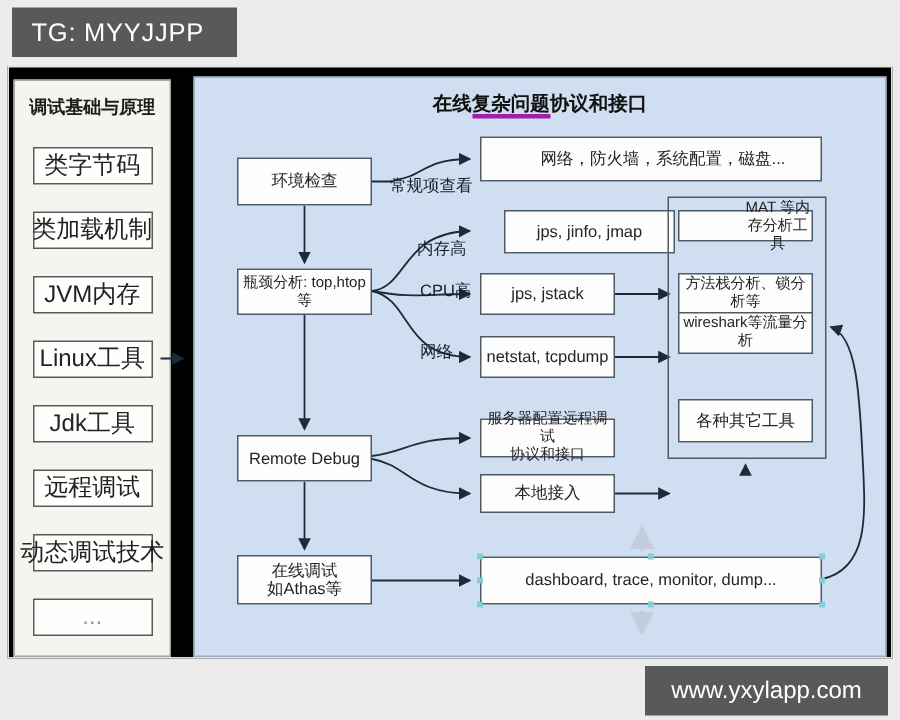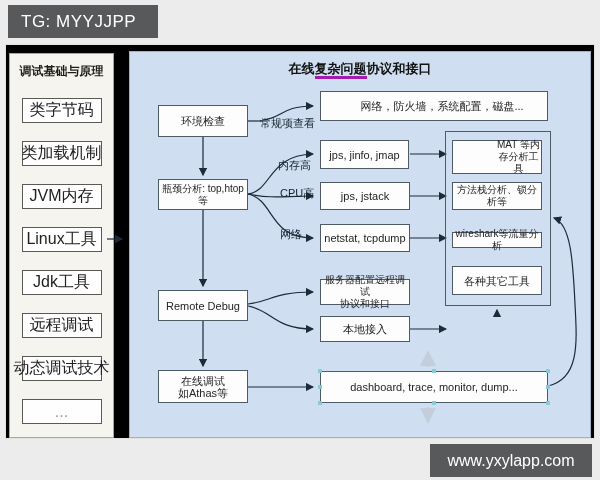--- a/index.html
+++ b/index.html
@@ -134,32 +134,32 @@
       </g>
     </svg>
 
     <div class="node" style="left:28px;top:53px;width:90px;height:32px;">环境检查</div>
     <div class="node small" style="left:28px;top:127px;width:90px;height:31px;">瓶颈分析: top,htop等</div>
     <div class="node" style="left:28px;top:238px;width:90px;height:31px;">Remote Debug</div>
     <div class="node pre" style="left:28px;top:318px;width:90px;height:33px;">在线调试
 如Athas等</div>
 
     <div class="node" style="left:190px;top:39px;width:228px;height:30px;padding-left:16px;">网络，防火墙，系统配置，磁盘...</div>
-    <div class="node" style="left:190px;top:88px;width:89px;height:29px;">jps, jinfo, jmap</div>
+    <div class="node" style="left:206px;top:88px;width:114px;height:29px;">jps, jinfo, jmap</div>
     <div class="node" style="left:190px;top:130px;width:90px;height:28px;">jps, jstack</div>
     <div class="node" style="left:190px;top:172px;width:90px;height:28px;">netstat, tcpdump</div>
     <div class="node small pre" style="left:190px;top:227px;width:90px;height:26px;">服务器配置远程调试
 协议和接口</div>
     <div class="node" style="left:190px;top:264px;width:90px;height:26px;">本地接入</div>
     <div class="node" style="left:190px;top:319px;width:228px;height:32px;">dashboard, trace, monitor, dump...</div>
 
     <div class="group-box" style="left:315px;top:79px;width:104px;height:173px;"></div>
-    <div class="node small" style="left:322px;top:88px;width:90px;height:34px;padding-left:43px;">MAT 等内存分析工具</div>
+    <div class="node small" style="left:322px;top:88px;width:90px;height:21px;padding-left:43px;">MAT 等内存分析工具</div>
     <div class="node small" style="left:322px;top:130px;width:90px;height:28px;">方法栈分析、锁分析等</div>
-    <div class="node small" style="left:322px;top:180px;width:90px;height:16px;">wireshark等流量分析</div>
+    <div class="node small" style="left:322px;top:156px;width:90px;height:28px;">wireshark等流量分析</div>
     <div class="node" style="left:322px;top:214px;width:90px;height:29px;">各种其它工具</div>
 
     <div class="lbl" style="left:130px;top:64px;">常规项查看</div>
     <div class="lbl" style="left:148px;top:106px;">内存高</div>
     <div class="lbl" style="left:150px;top:134px;">CPU高</div>
     <div class="lbl" style="left:150px;top:175px;">网络</div>
 
     <div class="handle" style="left:188px;top:317px;"></div>
     <div class="handle" style="left:302px;top:317px;"></div>
     <div class="handle" style="left:416px;top:317px;"></div>

